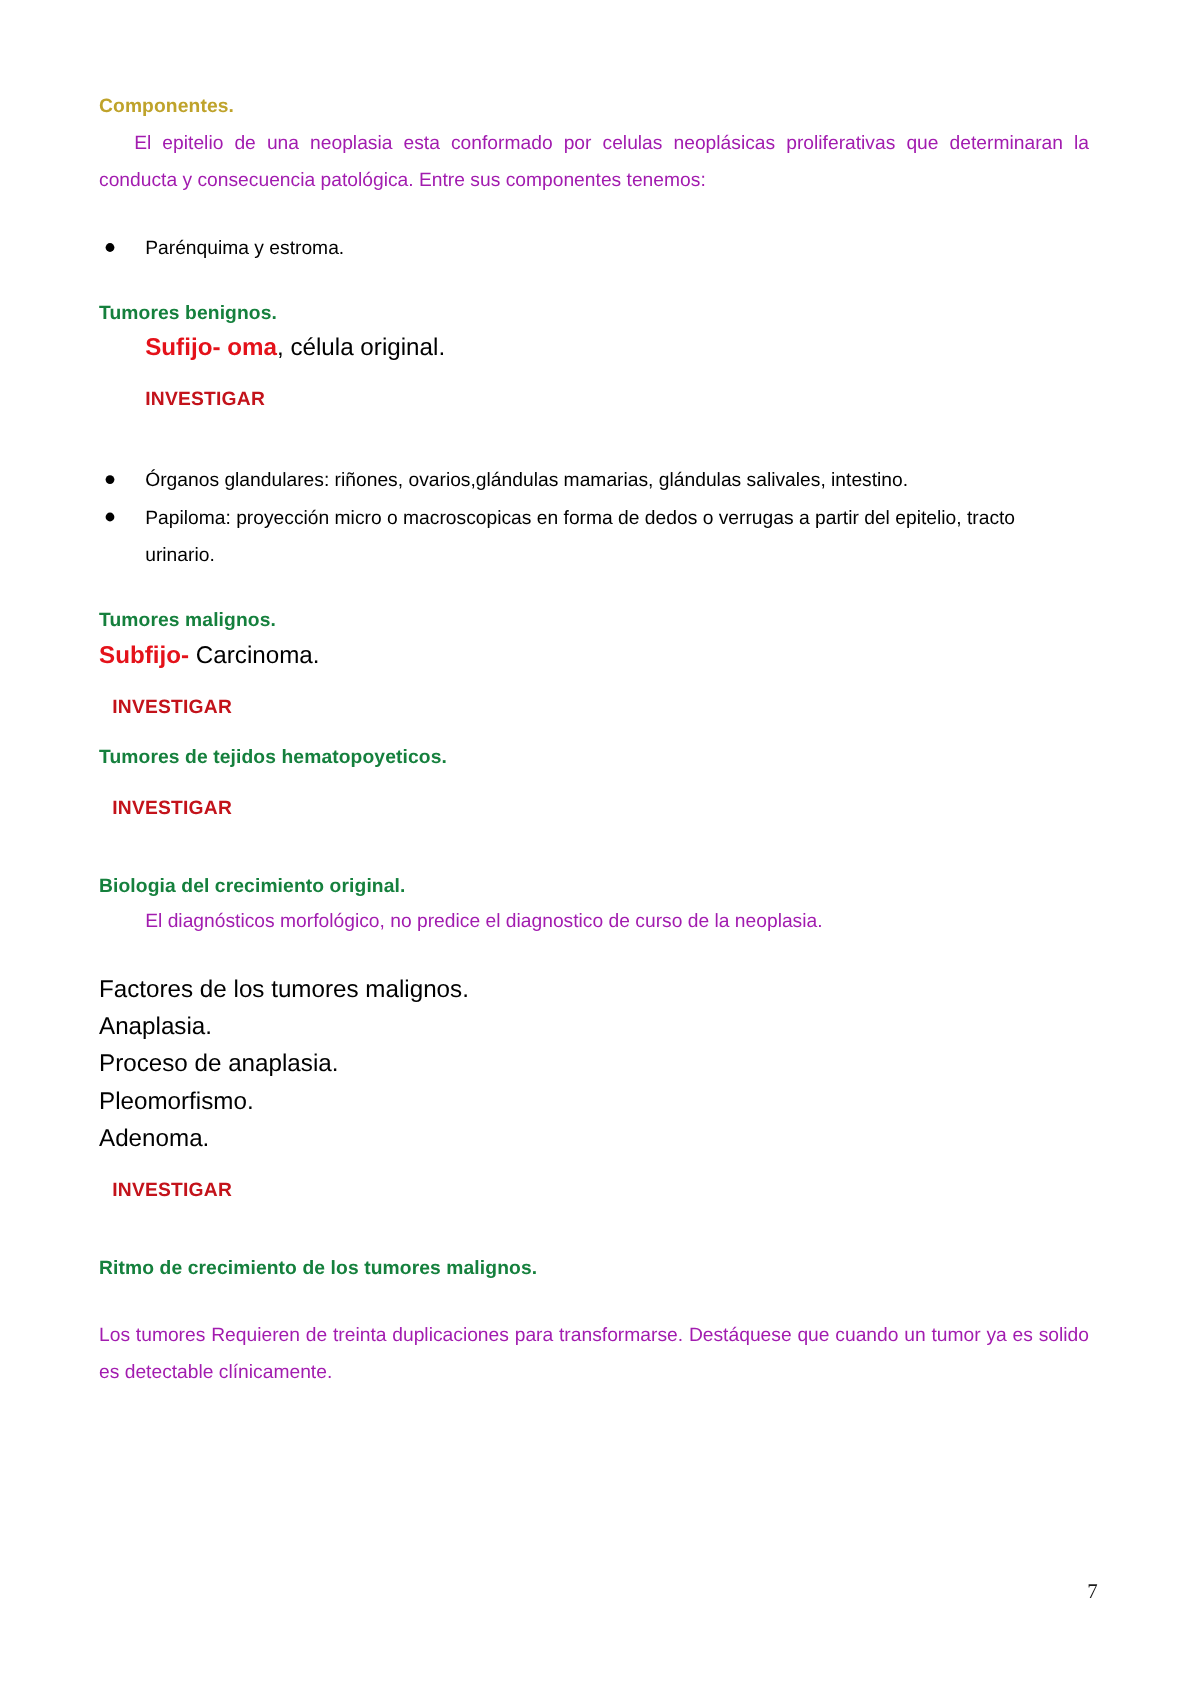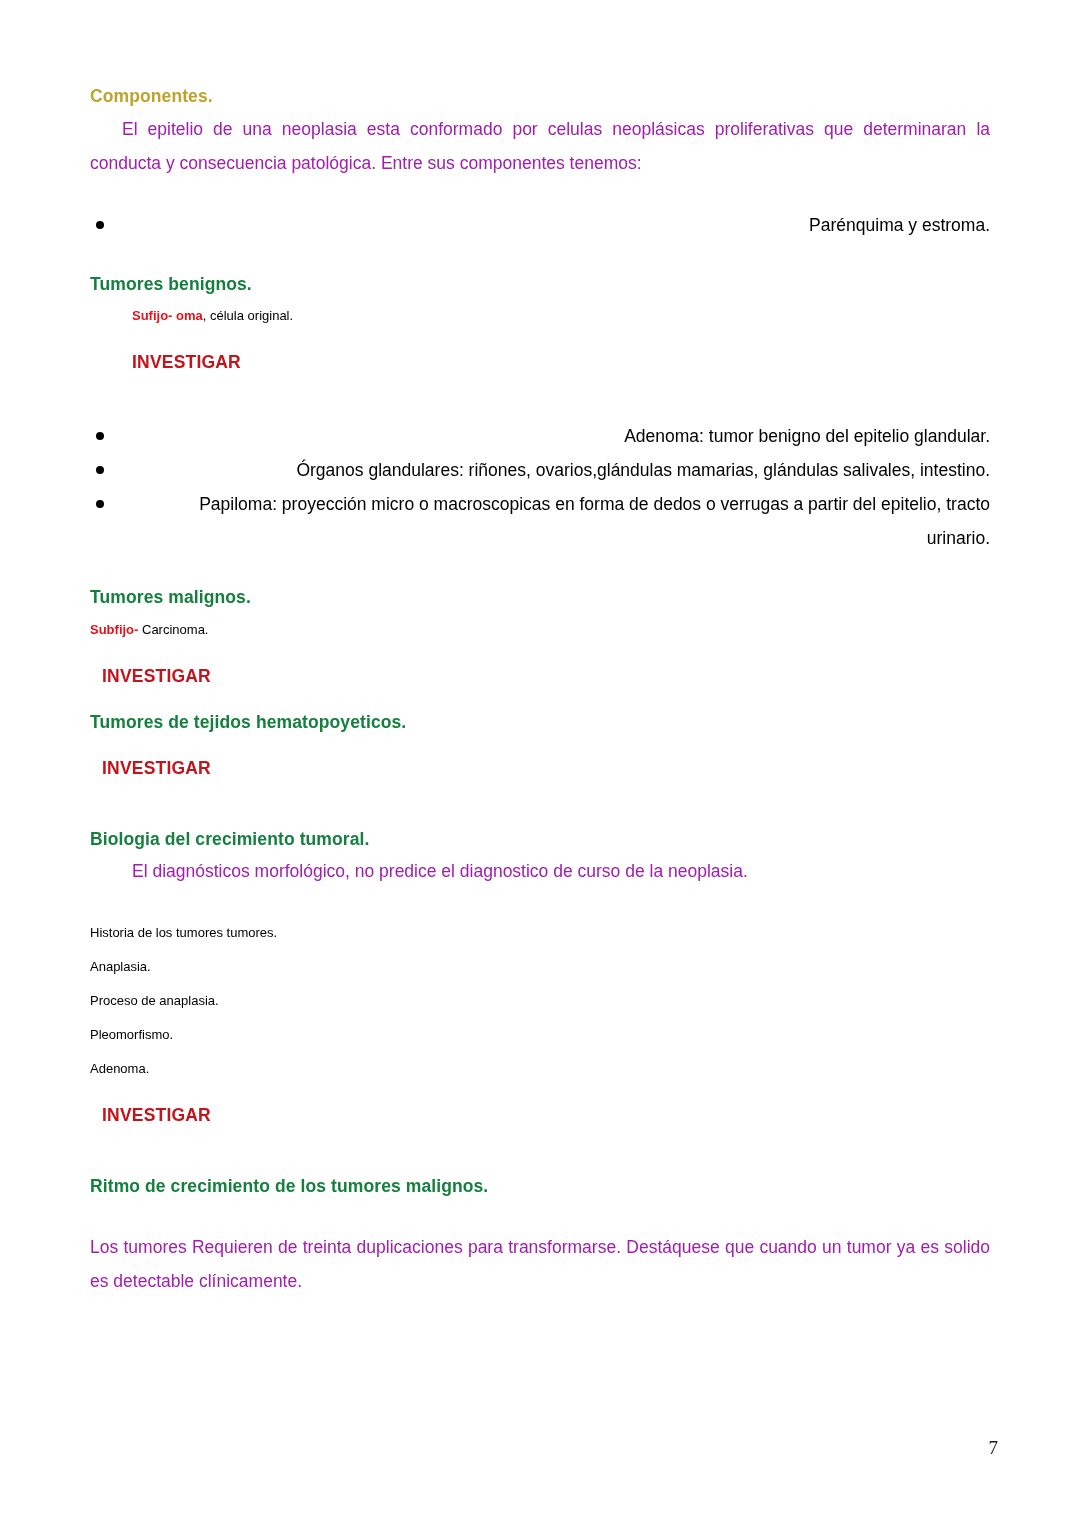--- a/index.html
+++ b/index.html
@@ -50,21 +50,21 @@
     color: #a21caf;
   }
   .justify {
     text-align: justify;
     text-justify: inter-word;
   }
   .indent-first {
     text-indent: 32px;
   }
   .plain-line {
-    font-size: 13px;
+    font-size: 22px;
     line-height: 34px;
     margin: 0;
   }
   .red-bright {
     color: #E4121A;
     font-weight: bold;
   }
   .red-dark {
     color: #C3131B;
     font-weight: bold;
@@ -75,21 +75,20 @@
   }
   .sub-indent {
     margin-left: 42px;
   }
 
   
   ul.bullets {
     list-style: none;
     margin: 0;
     padding: 0;
-    text-align: right;
   }
   ul.bullets li {
     position: relative;
     padding-left: 42px;
     font-size: 17.5px;
     line-height: 34px;
     margin: 0;
   }
   ul.bullets li .dot {
     position: absolute;
@@ -141,24 +140,20 @@
     <div class="plain-line sub-indent">
       <span class="red-bright">Sufijo- oma</span><span>, célula original.</span>
     </div>
     <div class="red-dark sub-indent">INVESTIGAR</div>
 
     <div class="gap-md"></div>
 
     <ul class="bullets">
       <li>
         <span class="dot"></span>
-        <span>Adenoma: tumor benigno del epitelio glandular.</span>
-      </li>
-      <li>
-        <span class="dot"></span>
         <span>Órganos glandulares: riñones, ovarios,glándulas mamarias, glándulas salivales, intestino.</span>
       </li>
       <li>
         <span class="dot"></span>
         <span>Papiloma: proyección micro o macroscopicas en forma de dedos o verrugas a partir del epitelio, tracto urinario.</span>
       </li>
     </ul>
 
     <div class="gap-lg"></div>
 
@@ -166,27 +161,27 @@
     <div class="gap-xs"></div>
     <div class="plain-line">
       <span class="red-bright">Subfijo-</span><span> Carcinoma.</span>
     </div>
     <div class="red-dark">INVESTIGAR</div>
     <div class="h-blue" style="line-height:34px;">Tumores de tejidos hematopoyeticos.</div>
     <div class="red-dark">INVESTIGAR</div>
 
     <div class="gap-lg"></div>
 
-    <div class="h-blue">Biologia del crecimiento tumoral.</div>
+    <div class="h-blue">Biologia del crecimiento original.</div>
     <div class="gap-xs"></div>
     <p class="body-text sub-indent">El diagnósticos morfológico, no predice el diagnostico de curso de la neoplasia.</p>
 
     <div class="gap-md"></div>
 
-    <div class="plain-line">Historia de los tumores tumores.</div>
+    <div class="plain-line">Factores de los tumores malignos.</div>
     <div class="plain-line">Anaplasia.</div>
     <div class="plain-line">Proceso de anaplasia.</div>
     <div class="plain-line">Pleomorfismo.</div>
     <div class="plain-line">Adenoma.</div>
     <div class="red-dark">INVESTIGAR</div>
 
     <div class="gap-lg"></div>
 
     <div class="h-blue">Ritmo de crecimiento de los tumores malignos.</div>
 

